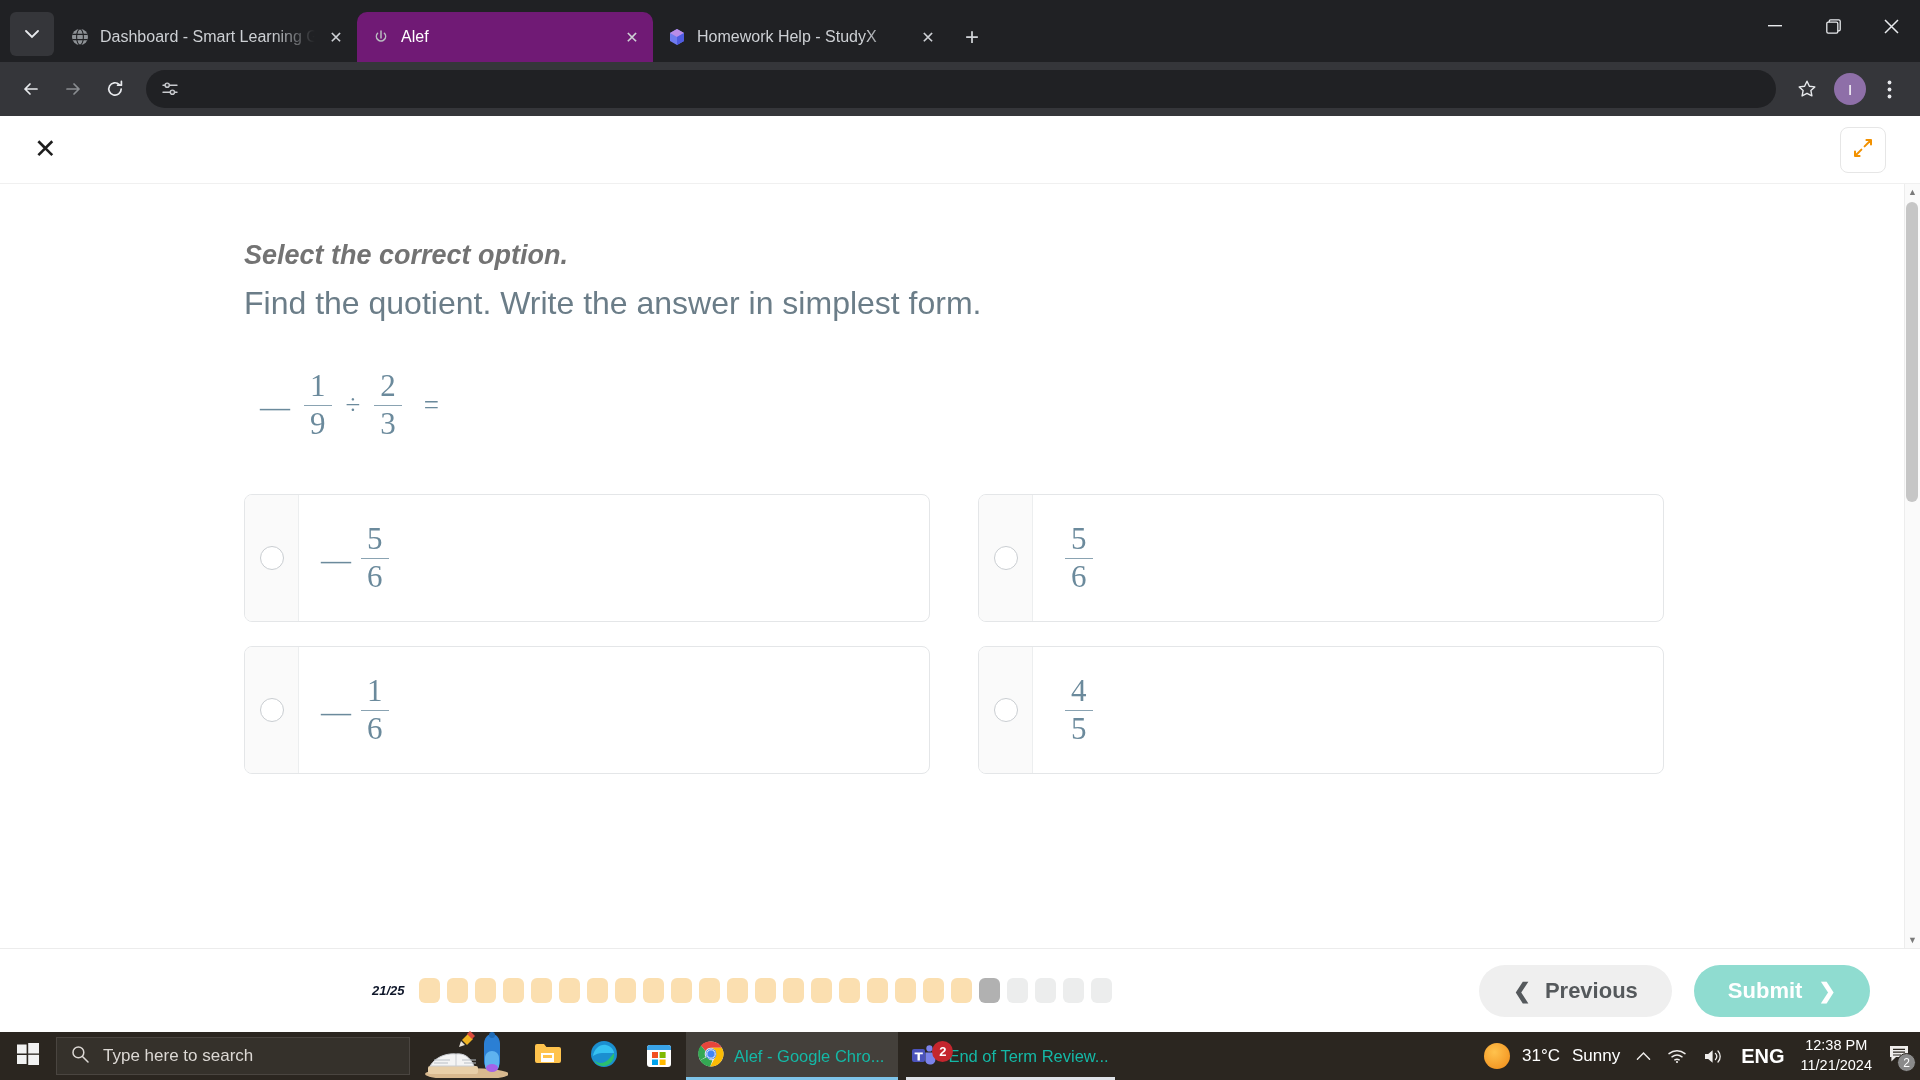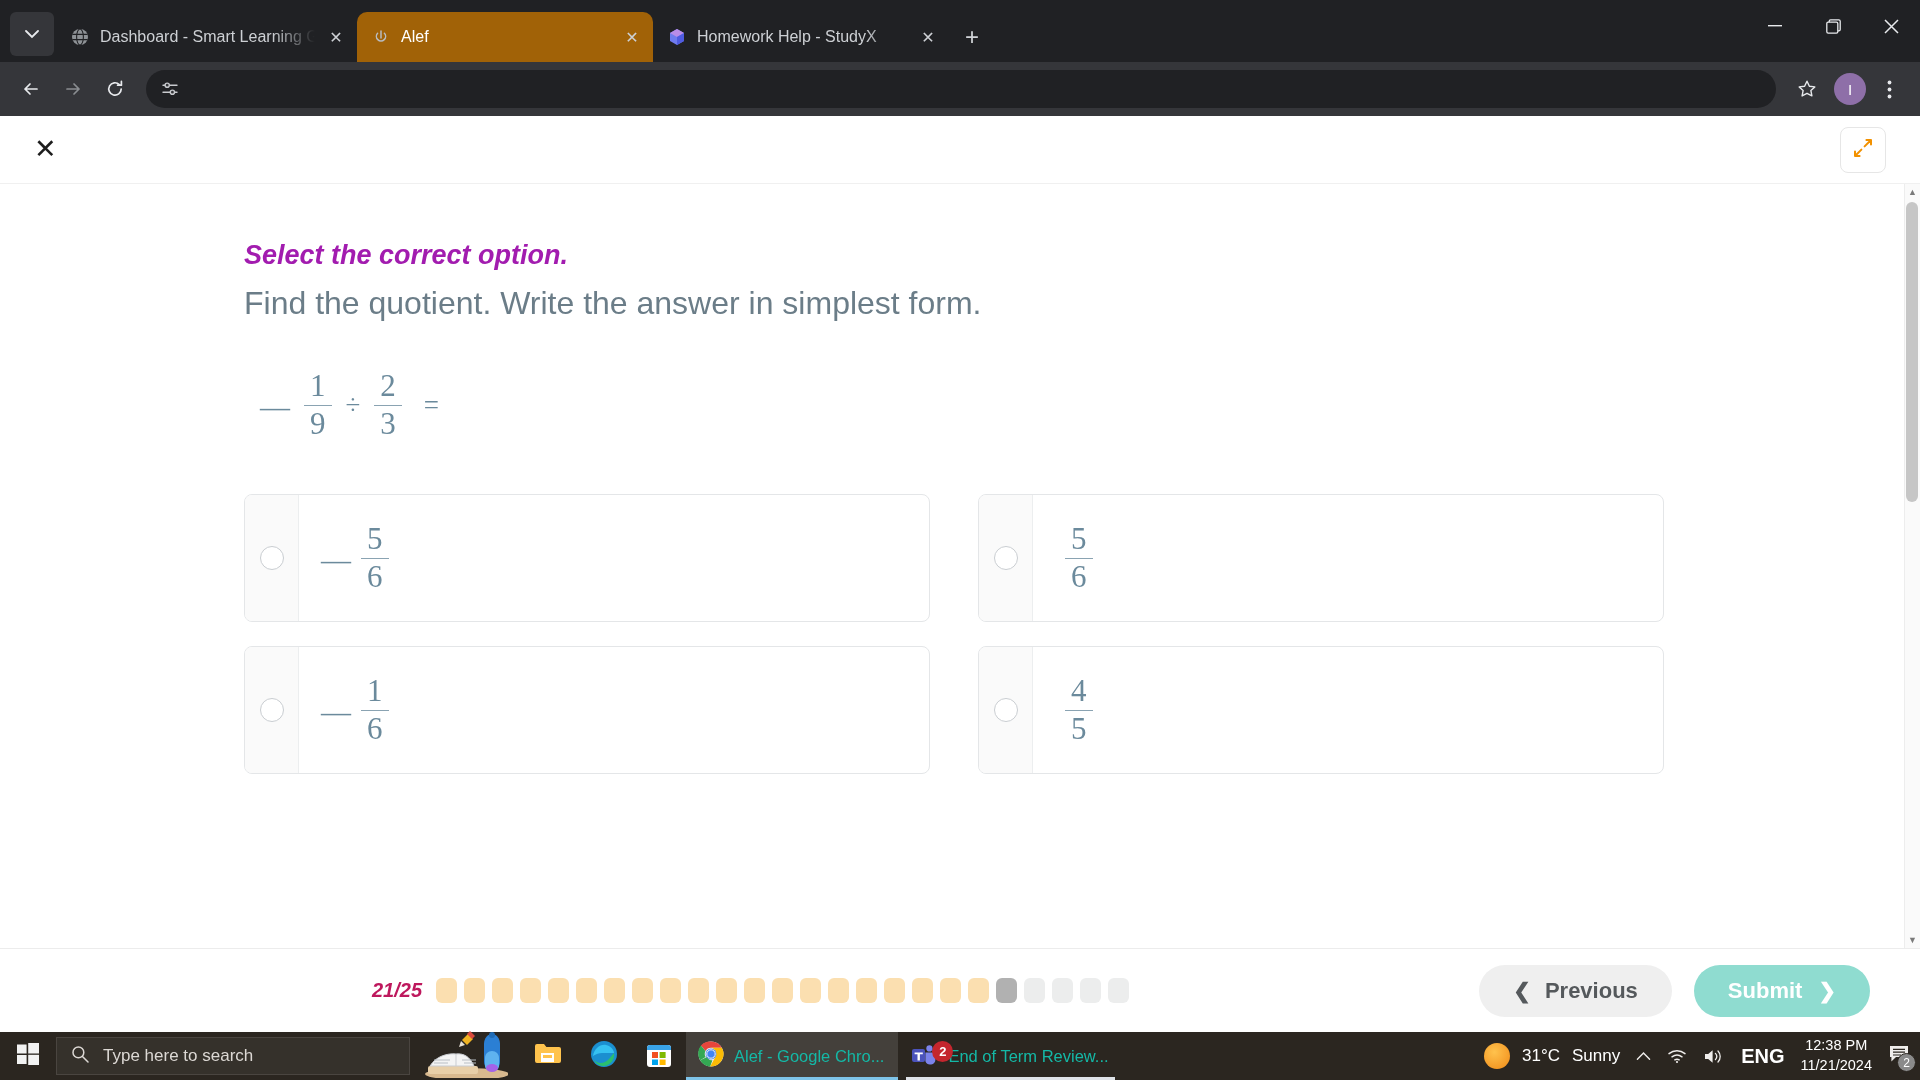--- a/index.html
+++ b/index.html
@@ -21,21 +21,21 @@
     width: 44px; height: 44px; margin: 0 2px 6px 4px; border-radius: 6px;
     background: #35363a; display: flex; align-items: center; justify-content: center;
     color: #e8eaed; flex: 0 0 auto;
   }
   .tab {
     height: 50px; display: flex; align-items: center; gap: 10px;
     padding: 0 10px 0 14px; border-radius: 10px 10px 0 0;
     position: relative; flex: 0 0 auto; min-width: 120px;
   }
   .tab.inactive { color: #cdd0d4; }
-  .tab.active { background: #a16207; color: #ffffff; }
+  .tab.active { background: #701a75; color: #ffffff; }
   .tab-favicon { width: 20px; height: 20px; flex: 0 0 auto; display:flex; align-items:center; justify-content:center; }
   .tab-title {
     font-size: 16px; white-space: nowrap; overflow: hidden;
     max-width: 215px; flex: 1 1 auto;
   }
   .tab.inactive .tab-title {
     -webkit-mask-image: linear-gradient(to right, #000 80%, transparent 100%);
     mask-image: linear-gradient(to right, #000 80%, transparent 100%);
   }
   .tab-close { width: 22px; height: 22px; display:flex; align-items:center; justify-content:center;
@@ -85,21 +85,21 @@
     margin-left: auto; width: 46px; height: 46px; border: 1px solid #e6e6e6;
     border-radius: 8px; display:flex; align-items:center; justify-content:center;
     background: #fff; position: relative; z-index: 2;
   }
 
   .scroll-area { position: relative; height: calc(100% - 68px - 84px); background:#fff; }
   .scroll-inner { padding: 56px 0 0 244px; }
 
   .q-prompt {
     font-size: 27px; font-weight: 700; font-style: italic;
-    color: #a21caf; margin-bottom: 14px;
+    color: #737373; margin-bottom: 14px;
   }
   .q-text { font-size: 32px; color: #6b7d88; font-weight: 300; }
 
   .math-row { margin: 46px 0 0 16px; display: flex; align-items: center; gap: 14px;
     font-family: "Liberation Serif", serif; color: #6b8a9c; }
   .minus { font-size: 30px; line-height: 1; position: relative; top: 2px; }
   .frac { display: inline-flex; flex-direction: column; align-items: center; font-size: 31px; line-height: 1.18; }
   .frac .num { padding: 0 6px; }
   .frac .den { padding: 0 6px; border-top: 1.5px solid #8aa3b2; }
   .op { font-size: 27px; }
@@ -130,21 +130,21 @@
     color:#7a7a7a; font-size: 9px; }
   .scroll-thumb { position:absolute; right:2px; top: 18px; width: 12px; height: 300px;
     background: #c6c6c6; border-radius: 6px; }
 
   
   .footer-nav {
     height: 84px; background:#fff; border-top: 1px solid #ececec;
     display:flex; align-items:center; padding: 0 50px 0 0;
   }
   .progress-wrap { display:flex; align-items:center; gap: 14px; margin-left: 372px; }
-  .progress-count { font-size: 20px; font-weight: 700; color: #be185d; font-style: italic; }
+  .progress-count { font-size: 13px; font-weight: 700; color: #0f172a; font-style: italic; }
   .pills { display:flex; gap: 7px; }
   .pill { width: 21px; height: 25px; border-radius: 6px; }
   .pill.done { background: #fbdfb0; }
   .pill.current { background: #b1b1b1; }
   .pill.todo { background: #eceded; }
 
   .nav-btns { margin-left: auto; display:flex; align-items:center; gap: 22px; }
   .btn-prev {
     background:#efefef; color:#55595c; border-radius: 28px; height: 52px;
     padding: 0 34px; display:flex; align-items:center; gap: 14px;

